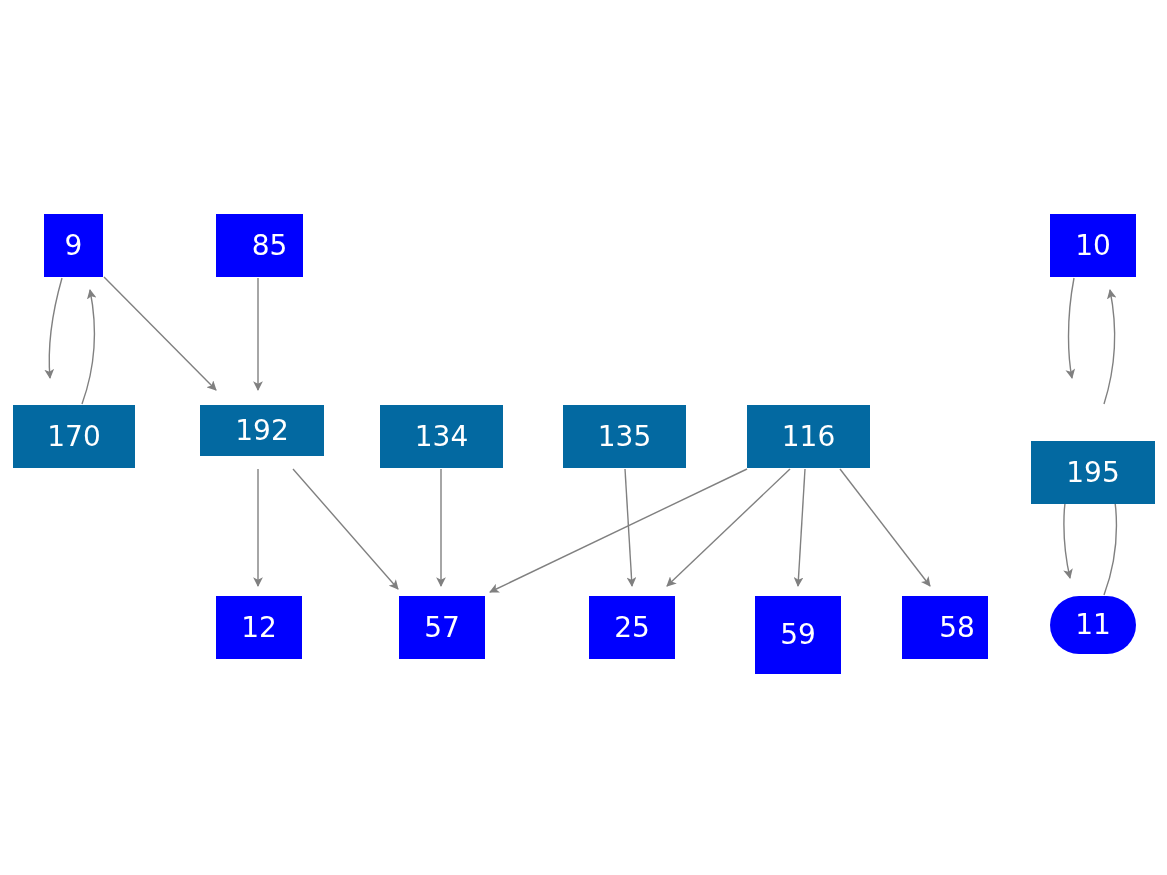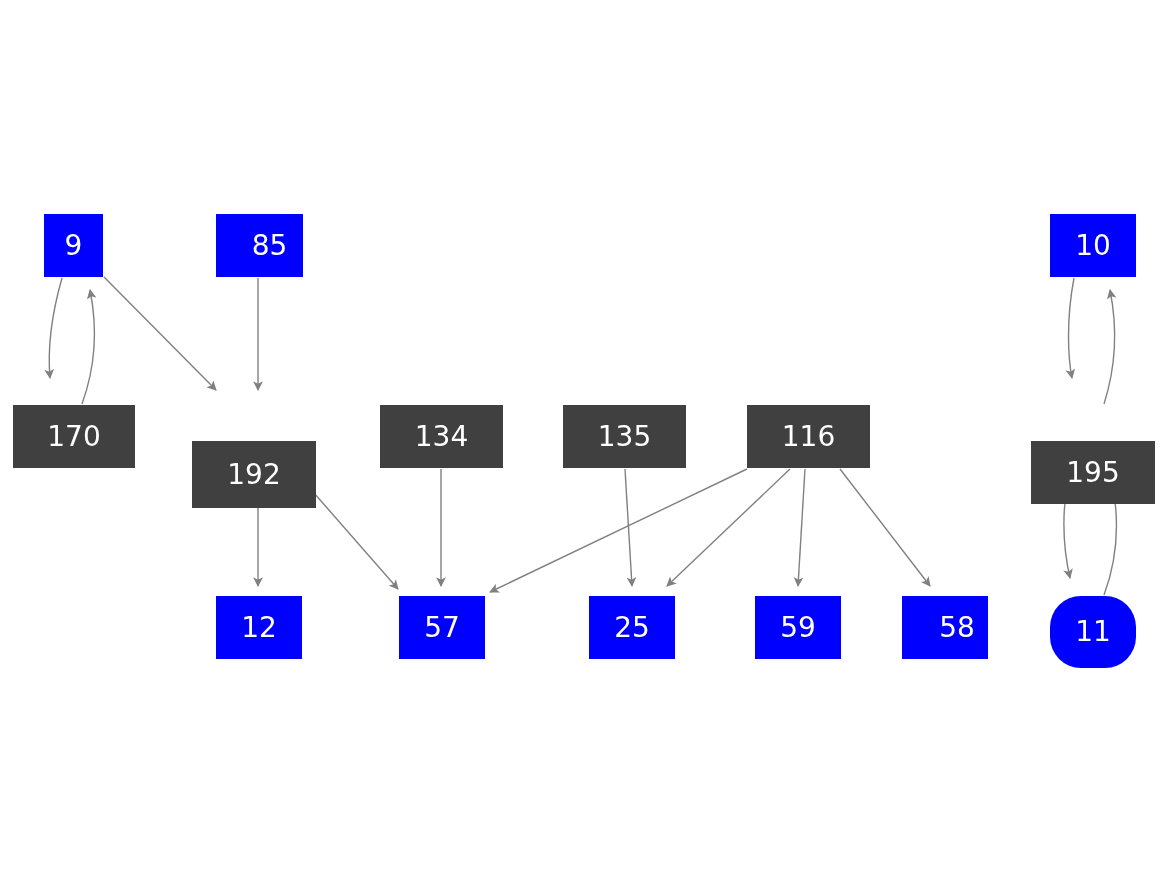--- a/index.html
+++ b/index.html
@@ -29,21 +29,21 @@
     display: flex;
     align-items: center;
     justify-content: center;
     color: #ffffff;
     font-size: 28px;
     line-height: 1;
     letter-spacing: 0px;
     user-select: none;
   }
   .node.blue { background: #0000ff; }
-  .node.red  { background: #404040; }
+  .node.red  { background: #0369a1; }
   .node-label { pointer-events: none; }
 </style>
 </head>
 <body>
 
 <div id="canvas">
 
   <svg id="edge-layer" viewBox="0 0 1167 875" width="1167" height="875" xmlns="http://www.w3.org/2000/svg">
     <defs>
       <marker id="arrow" viewBox="0 0 10 10" refX="9" refY="5" markerWidth="7" markerHeight="7" orient="auto-start-reverse">
@@ -76,21 +76,21 @@
       </div>
       <div class="node blue" style="left: 216px; top: 214px; width: 87px; height: 63px; padding-left: 20px;">
         <span class="node-label">85</span>
       </div>
       <div class="node blue" style="left: 1050px; top: 214px; width: 86px; height: 63px;">
         <span class="node-label">10</span>
       </div>
       <div class="node red" style="left: 13px; top: 405px; width: 122px; height: 63px;">
         <span class="node-label">170</span>
       </div>
-      <div class="node red" style="left: 192px; top: 405px; width: 124px; height: 67px; margin-top: 36px;">
+      <div class="node red" style="left: 200px; top: 405px; width: 124px; height: 51px;">
         <span class="node-label">192</span>
       </div>
       <div class="node red" style="left: 380px; top: 405px; width: 123px; height: 63px;">
         <span class="node-label">134</span>
       </div>
       <div class="node red" style="left: 563px; top: 405px; width: 123px; height: 63px;">
         <span class="node-label">135</span>
       </div>
       <div class="node red" style="left: 747px; top: 405px; width: 123px; height: 63px;">
         <span class="node-label">116</span>
@@ -100,24 +100,24 @@
       </div>
       <div class="node blue" style="left: 216px; top: 596px; width: 86px; height: 63px;">
         <span class="node-label">12</span>
       </div>
       <div class="node blue" style="left: 399px; top: 596px; width: 86px; height: 63px;">
         <span class="node-label">57</span>
       </div>
       <div class="node blue" style="left: 589px; top: 596px; width: 86px; height: 63px;">
         <span class="node-label">25</span>
       </div>
-      <div class="node blue" style="left: 755px; top: 596px; width: 86px; height: 63px;">
+      <div class="node blue" style="left: 755px; top: 596px; width: 86px; height: 78px;">
         <span class="node-label">59</span>
       </div>
       <div class="node blue" style="left: 902px; top: 596px; width: 86px; height: 63px; padding-left: 24px;">
         <span class="node-label">58</span>
       </div>
-      <div class="node blue" style="left: 1050px; top: 596px; width: 86px; height: 72px; border-radius: 31px;">
+      <div class="node blue" style="left: 1050px; top: 596px; width: 86px; height: 58px; border-radius: 31px;">
         <span class="node-label">11</span>
       </div>
     </div>
 
 </div>
 
 </body></html>

